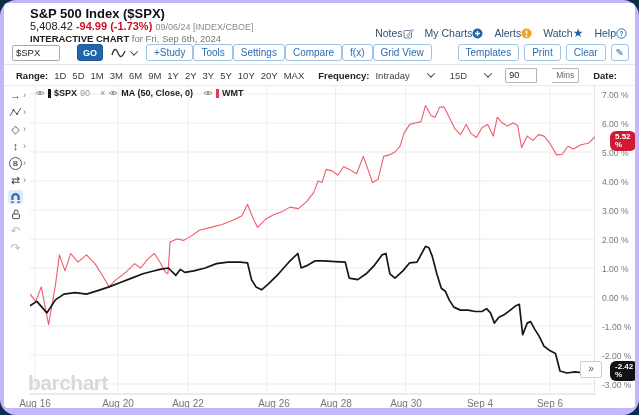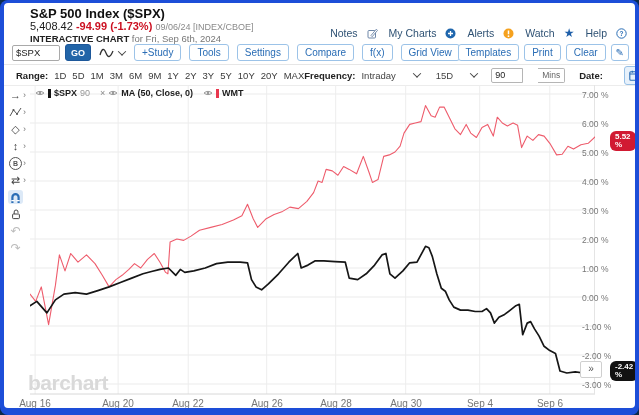--- a/index.html
+++ b/index.html
@@ -1,38 +1,38 @@
 <!DOCTYPE html>
 <html><head>
 <meta charset="utf-8">
 <style>
   html,body{margin:0;padding:0;}
   body{width:639px;height:415px;position:relative;font-family:"Liberation Sans",sans-serif;background:#0d2b4b;}
-  .frame{position:absolute;inset:0;background:#1d4ed8;border-radius:8px;}
+  .frame{position:absolute;inset:0;background:#c4b5fd;border-radius:16px;}
   .window{position:absolute;left:4px;top:3px;right:4px;bottom:7px;background:#fff;border-radius:4px;overflow:hidden;}
   .abs{position:absolute;}
   .title{left:26px;top:3px;font-size:13px;font-weight:bold;color:#101010;}
   .price-row{left:26px;top:17px;font-size:11px;white-space:nowrap;}
   .price{font-weight:normal;color:#1a1a1a;}
   .change{font-weight:bold;color:#cc1122;}
   .meta{font-size:9px;color:#8a8a8a;}
   .sub-row{left:26px;top:30px;font-size:9.5px;white-space:nowrap;text-align:center;}
   .sub-bold{font-weight:bold;color:#222;}
   .sub-rest{color:#777;}
   .links{top:24px;right:8px;display:flex;gap:11px;align-items:center;font-size:10.5px;color:#2f5274;}
-  .hlink{display:flex;align-items:center;gap:9px;cursor:pointer;}
+  .hlink{display:flex;align-items:center;gap:0;cursor:pointer;}
   .toolbar{left:8px;top:41px;display:flex;align-items:center;gap:4px;}
   .sym-input{width:40px;height:14px;border:1px solid #a9a9a9;border-radius:2px;font-size:9.5px;padding:0 3px;color:#222;font-family:"Liberation Sans",sans-serif;}
-  .go-btn{height:17px;background:#2265a8;color:#fff;border:1px solid #1d5causeroramaa;border:1px solid #1d589a;border-radius:3px;font-size:9px;font-weight:bold;padding:0 5px;margin-left:1px;}
+  .go-btn{height:17px;background:#2265a8;color:#fff;border:1px solid #1d5causeroramaa;border:1px solid #1d589a;border-radius:3px;font-size:9px;font-weight:bold;padding:0 5px;margin-left:13px;}
   .chart-type{display:flex;align-items:center;gap:2px;margin:0 5px 0 4px;}
   .btn{background:#fff;border:1px solid #9cc3e8;border-radius:3px;color:#2a6db5;font-size:10px;padding:2px 7px;height:17px;line-height:12px;font-family:"Liberation Sans",sans-serif;}
   .hbuttons{top:41px;right:6px;display:flex;gap:5px;align-items:center;}
   .range-row{top:61px;left:0;right:0;height:22px;border-top:1px solid #e6e6e6;border-bottom:1px solid #ececec;display:flex;align-items:center;padding:0 14px 0 12px;box-sizing:border-box;font-size:9.5px;color:#444;}
   .range-label,.freq-label,.date-label{font-weight:bold;color:#222;margin-right:6px;}
-  .ranges{display:flex;gap:6px;align-items:flex-end;}
+  .ranges{display:flex;gap:6px;margin-right:14px;align-items:flex-end;}
   .ranges span{cursor:pointer;color:#3a3a3a;}
   .chev{width:5px;height:5px;border-right:1.4px solid #444;border-bottom:1.4px solid #444;transform:rotate(45deg) translate(-1px,-1px);display:inline-block;margin-left:3px;}
   .freq-group,.period-group,.mins-group,.date-group{display:flex;align-items:center;gap:15px;}
   .period-group{margin-left:16px;}
   .mins-group{margin-left:14px;}
   .mins-input{width:24px;height:13px;border:1px solid #b5b5b5;border-radius:2px 0 0 2px;font-size:9px;padding:0 3px;color:#222;}
   .mins-suffix{border:1px solid #b5b5b5;border-left:none;height:13px;line-height:13px;padding:0 4px;font-size:8.5px;color:#666;border-radius:0 2px 2px 0;background:#fff;}
   .date-group{margin-left:14px;}
   .cal-btn{width:19px;height:17px;background:#e7f1fb;border:1px solid #97c0e6;border-radius:3px;display:flex;align-items:center;justify-content:center;}
   .tutorial{margin-left:auto;display:flex;align-items:center;gap:4px;color:#1f5fa9;font-weight:bold;font-size:10px;}
@@ -43,21 +43,21 @@
   .tool .expand{font-size:9px;color:#777;margin-left:0px;}
   .tool.active .glyph{background:#dce9f7;border-radius:3px;}
   .tool.disabled .glyph{color:#bbb;}
   .cb{width:11px;height:11px;border:1.1px solid #555;border-radius:50%;font-size:7px;font-weight:bold;color:#555;display:flex;align-items:center;justify-content:center;}
   .legend{left:31px;top:85px;display:flex;align-items:center;gap:10px;font-size:9px;color:#222;}
   .leg-item{display:flex;align-items:center;gap:3px;}
   .leg-label{font-weight:bold;color:#1c1c1c;}
   .leg-suffix{color:#999;}
   .leg-x{color:#888;font-size:9px;cursor:pointer;}
   .swatch{width:3px;height:9px;display:inline-block;}
-  .ylabel{position:absolute;left:578px;width:36px;font-size:8.5px;color:#777;}
+  .ylabel{position:absolute;left:598px;width:36px;font-size:8.5px;color:#777;}
   .xlabel{position:absolute;top:395px;width:44px;text-align:center;font-size:10px;color:#777;}
   .badge{position:absolute;left:606px;color:#fff;font-size:8px;font-weight:bold;border-radius:6px;padding:2px 5px;line-height:8px;}
   .watermark{left:24px;top:368px;font-size:21px;font-weight:bold;color:#d9d9d9;letter-spacing:-0.5px;}
   .more-btn{left:576px;top:358px;width:20px;height:15px;background:#fff;border:1px solid #cfcfcf;border-radius:2px;color:#555;font-size:10px;line-height:13px;text-align:center;cursor:pointer;}
   svg{display:block;}
 </style>
 </head>
 <body>
 
 <div class="frame">
@@ -121,21 +121,21 @@
 
     <div class="abs toolbar">
       <input class="sym-input" value="$SPX" style="">
       <button class="go-btn">GO</button>
       <span class="chart-type">
         <svg width="15" height="11" viewBox="0 0 15 11">
             <path d="M1 8 C3 1 5 1 7 6 S11 11 14 4" fill="none" stroke="#333" stroke-width="1.3"></path>
           </svg>
         <span class="chev"></span>
       </span>
-      <span style="display:flex;gap:8px;">
+      <span style="display:flex;gap:0;">
           <button class="btn">+Study</button>
           <button class="btn">Tools</button>
           <button class="btn">Settings</button>
           <button class="btn">Compare</button>
           <button class="btn">f(x)</button>
           <button class="btn">Grid View</button>
         </span>
     </div>
 
     <div class="abs hbuttons">
@@ -324,21 +324,21 @@
         <div class="ylabel" style="top:261px">1.00 %</div>
         <div class="ylabel" style="top:290px">0.00 %</div>
         <div class="ylabel" style="top:319px">-1.00 %</div>
         <div class="ylabel" style="top:348px">-2.00 %</div>
         <div class="ylabel" style="top:377px">-3.00 %</div>
       </div>
     <div>
         <div class="xlabel" style="left:9px">Aug 16</div>
         <div class="xlabel" style="left:92px">Aug 20</div>
         <div class="xlabel" style="left:162px">Aug 22</div>
-        <div class="xlabel" style="left:241px">Aug 26</div>
+        <div class="xlabel" style="left:248px">Aug 26</div>
         <div class="xlabel" style="left:310px">Aug 28</div>
         <div class="xlabel" style="left:380px">Aug 30</div>
         <div class="xlabel" style="left:454px">Sep 4</div>
         <div class="xlabel" style="left:524px">Sep 6</div>
       </div>
     <div>
         <div class="badge" style="top:127.92000000000002px;background:#d11a32">5.52 %</div>
         <div class="badge" style="top:358.18px;background:#121212">-2.42 %</div>
       </div>
 

